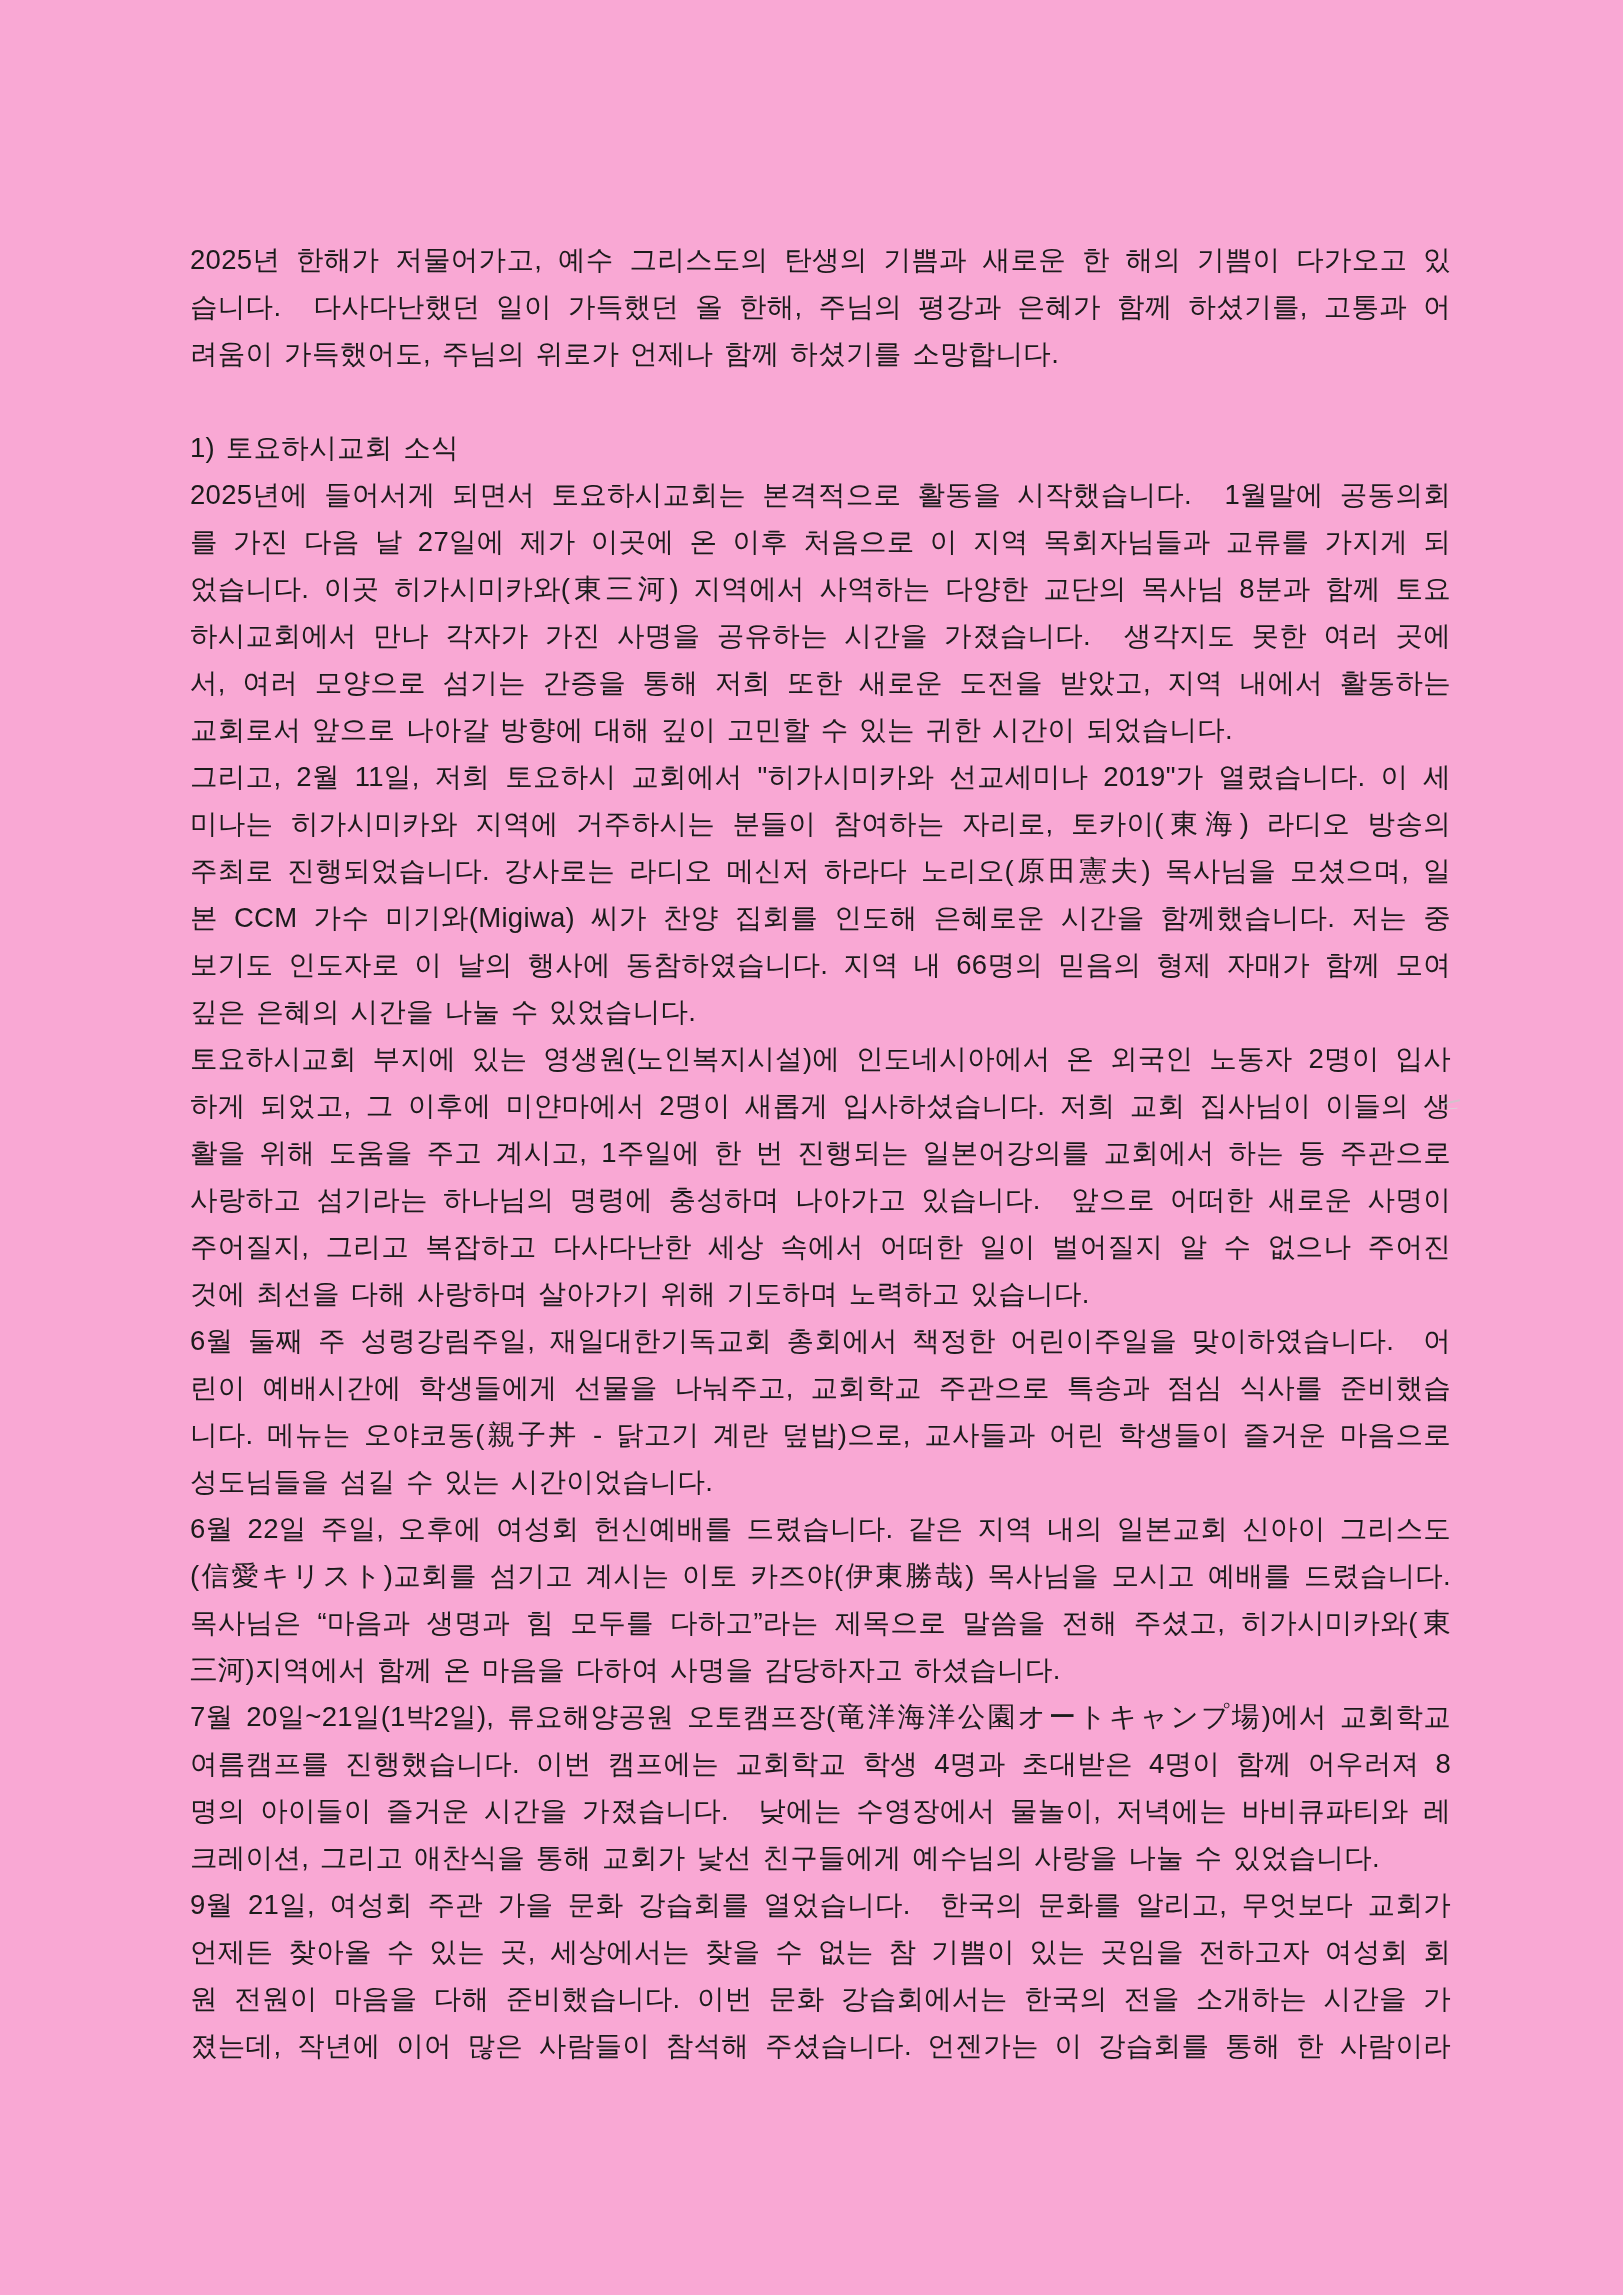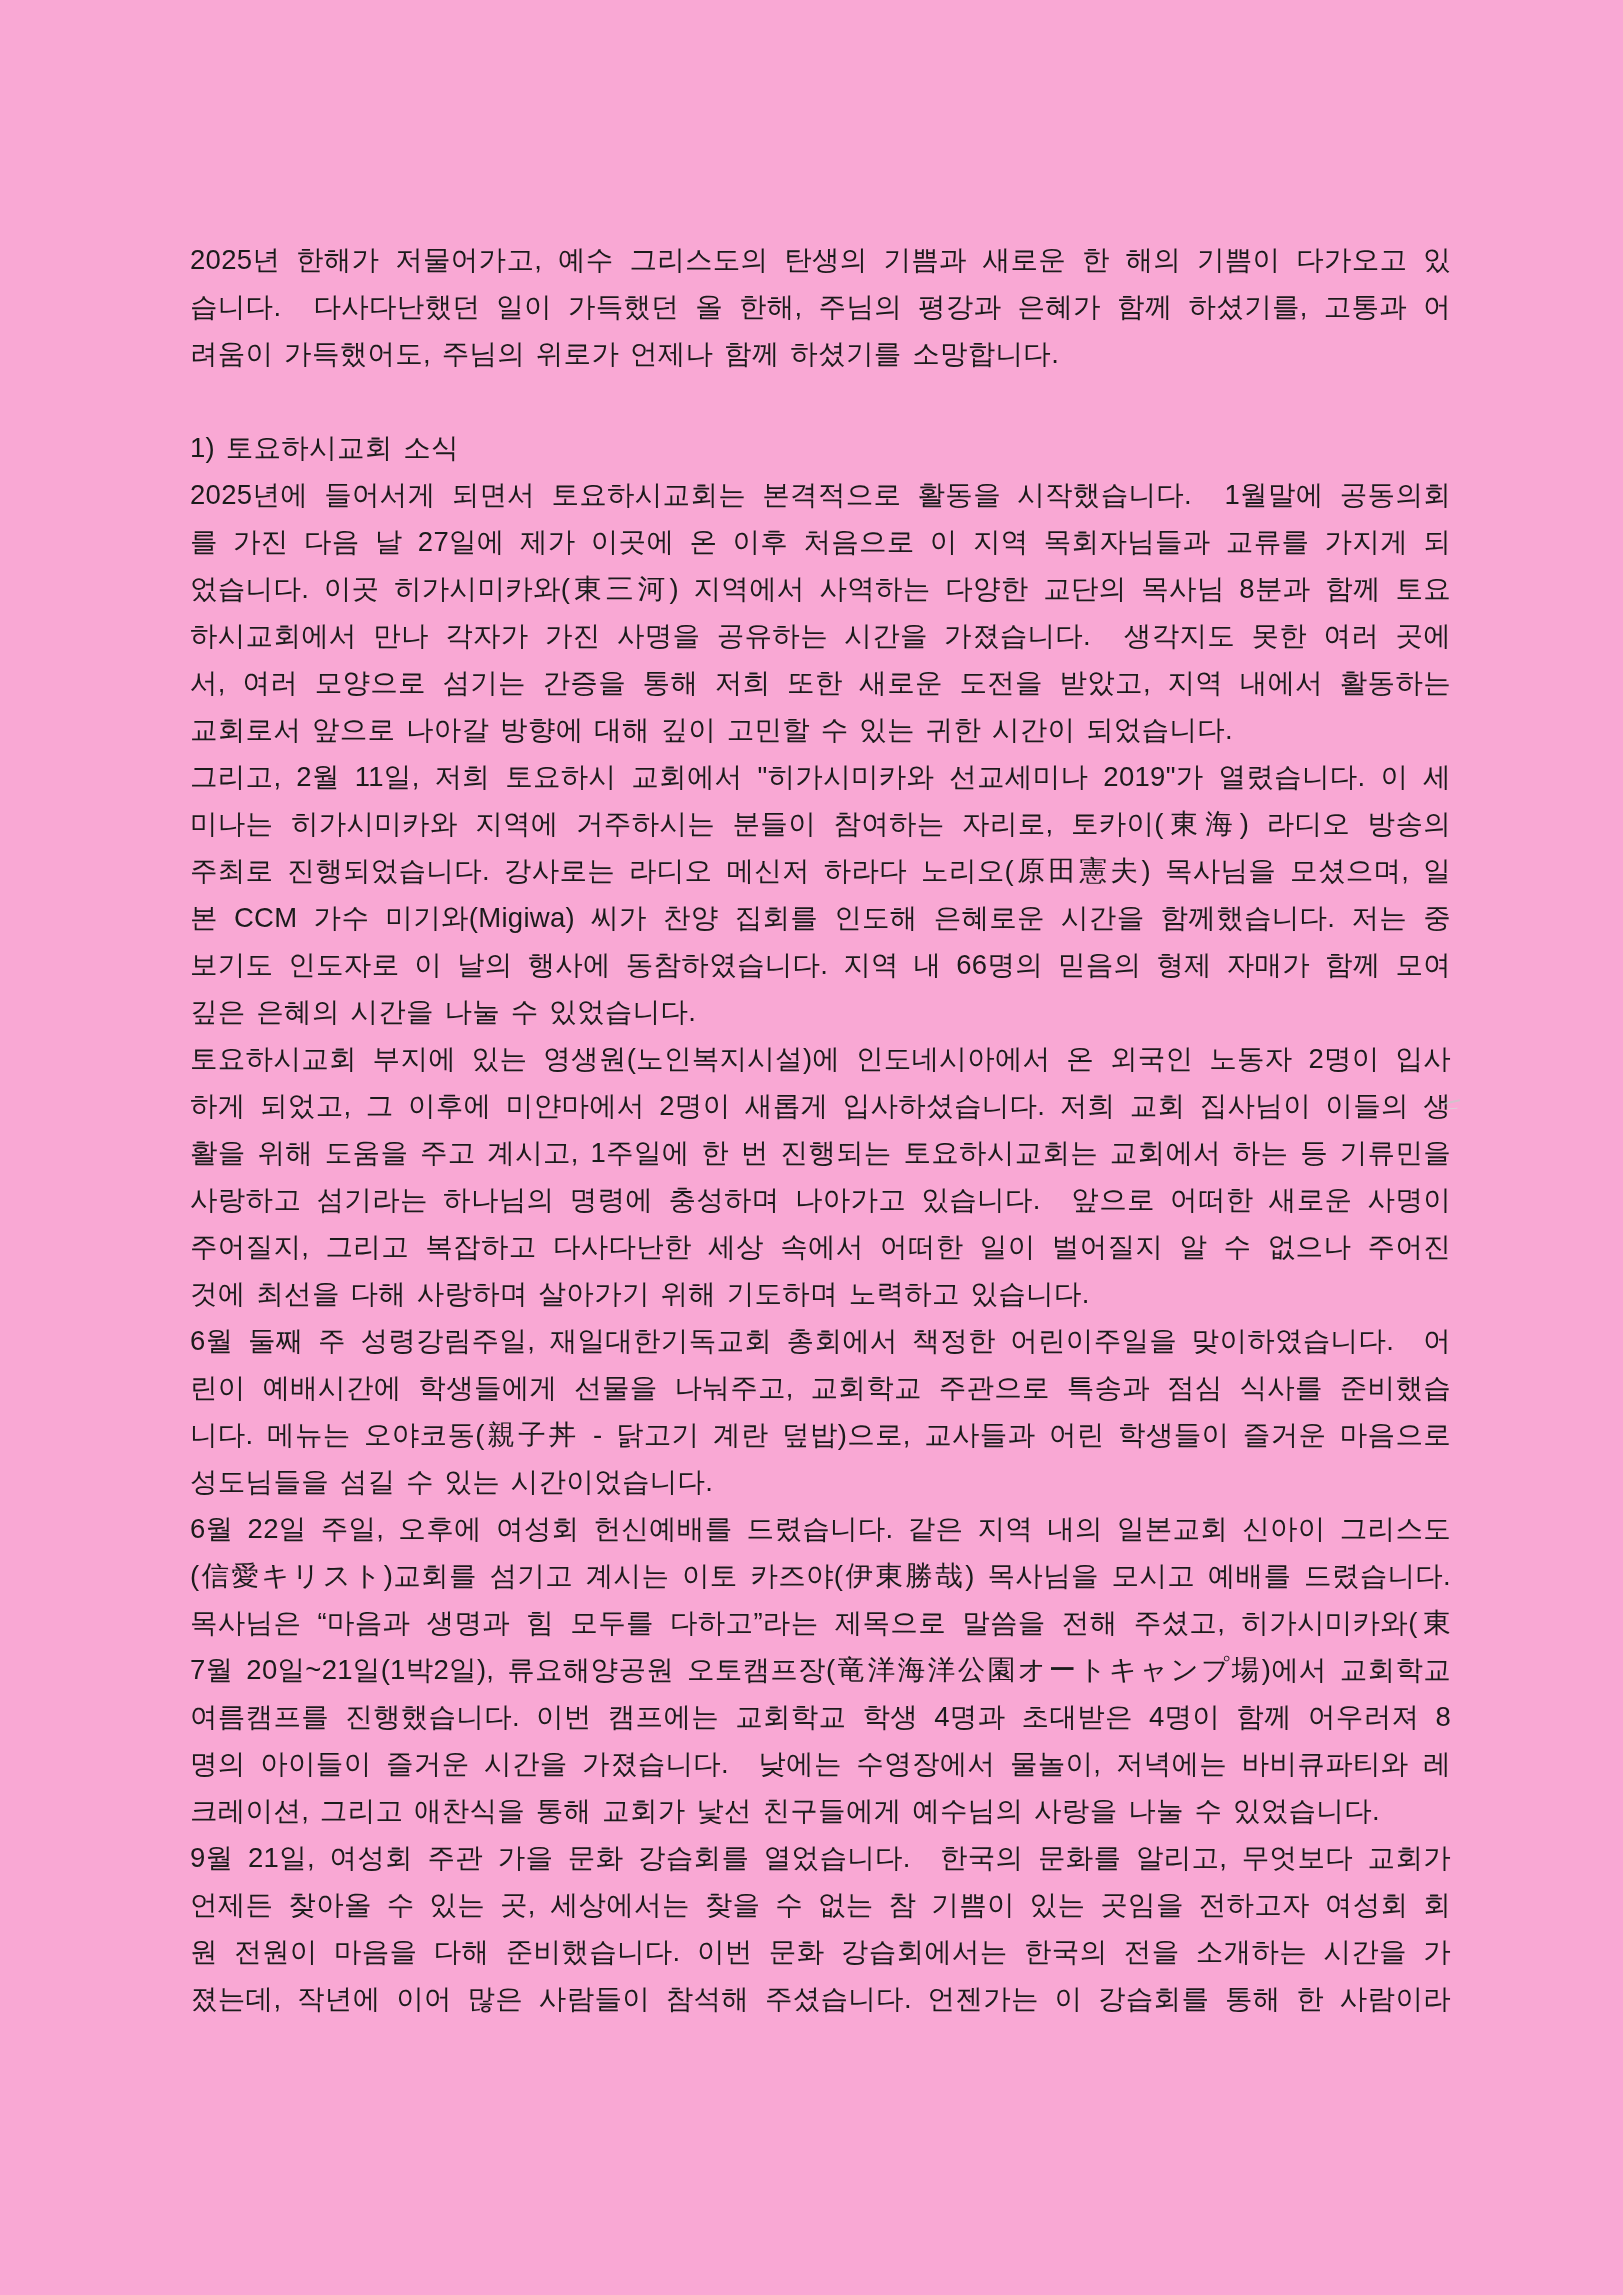--- a/index.html
+++ b/index.html
@@ -88,35 +88,36 @@
         <div class="line just">그리고, 2월 11일, 저희 토요하시 교회에서 "히가시미카와 선교세미나 2019"가 열렸습니다. 이 세</div>
         <div class="line just">미나는 히가시미카와 지역에 거주하시는 분들이 참여하는 자리로, 토카이(<strong>東海</strong>) 라디오 방송의</div>
         <div class="line just">주최로 진행되었습니다. 강사로는 라디오 메신저 하라다 노리오(<strong>原田憲夫</strong>) 목사님을 모셨으며, 일</div>
         <div class="line just">본 CCM 가수 미기와(Migiwa) 씨가 찬양 집회를 인도해 은혜로운 시간을 함께했습니다. 저는 중</div>
         <div class="line just">보기도 인도자로 이 날의 행사에 동참하였습니다. 지역 내 66명의 믿음의 형제 자매가 함께 모여</div>
         <div class="line plain">깊은 은혜의 시간을 나눌 수 있었습니다.</div>
       </div>
       <div>
         <div class="line just">토요하시교회 부지에 있는 영생원(노인복지시설)에 인도네시아에서 온 외국인 노동자 2명이 입사</div>
         <div class="line just">하게 되었고, 그 이후에 미얀마에서 2명이 새롭게 입사하셨습니다. 저희 교회 집사님이 이들의 생</div>
-        <div class="line just">활을 위해 도움을 주고 계시고, 1주일에 한 번 진행되는 토요하시교회는 교회에서 하는 등 기류민을</div>
+        <div class="line just">활을 위해 도움을 주고 계시고, 1주일에 한 번 진행되는 일본어강의를 교회에서 하는 등 주관으로</div>
         <div class="line just">사랑하고 섬기라는 하나님의 명령에 충성하며 나아가고 있습니다.&nbsp; 앞으로 어떠한 새로운 사명이</div>
         <div class="line just">주어질지, 그리고 복잡하고 다사다난한 세상 속에서 어떠한 일이 벌어질지 알 수 없으나 주어진</div>
         <div class="line plain">것에 최선을 다해 사랑하며 살아가기 위해 기도하며 노력하고 있습니다.</div>
       </div>
       <div>
         <div class="line just">6월 둘째 주 성령강림주일, 재일대한기독교회 총회에서 책정한 어린이주일을 맞이하였습니다.&nbsp; 어</div>
         <div class="line just">린이 예배시간에 학생들에게 선물을 나눠주고, 교회학교 주관으로 특송과 점심 식사를 준비했습</div>
         <div class="line just">니다. 메뉴는 오야코동(親子丼 - 닭고기 계란 덮밥)으로, 교사들과 어린 학생들이 즐거운 마음으로</div>
         <div class="line plain">성도님들을 섬길 수 있는 시간이었습니다.</div>
       </div>
       <div>
         <div class="line just">6월 22일 주일, 오후에 여성회 헌신예배를 드렸습니다. 같은 지역 내의 일본교회 신아이 그리스도</div>
         <div class="line just">(信愛キリスト)교회를 섬기고 계시는 이토 카즈야(<strong>伊東勝哉</strong>) 목사님을 모시고 예배를 드렸습니다.</div>
         <div class="line just">목사님은 “마음과 생명과 힘 모두를 다하고”라는 제목으로 말씀을 전해 주셨고, 히가시미카와(東</div>
+        <div class="line plain">三河)지역에서 함께 온 마음을 다하여 사명을 감당하자고 하셨습니다.</div>
       </div>
       <div>
         <div class="line just">7월 20일~21일(1박2일), 류요해양공원 오토캠프장(竜洋海洋公園オートキャンプ場)에서 교회학교</div>
         <div class="line just">여름캠프를 진행했습니다. 이번 캠프에는 교회학교 학생 4명과 초대받은 4명이 함께 어우러져 8</div>
         <div class="line just">명의 아이들이 즐거운 시간을 가졌습니다.&nbsp; 낮에는 수영장에서 물놀이, 저녁에는 바비큐파티와 레</div>
         <div class="line plain">크레이션, 그리고 애찬식을 통해 교회가 낯선 친구들에게 예수님의 사랑을 나눌 수 있었습니다.</div>
       </div>
       <div>
         <div class="line just">9월 21일, 여성회 주관 가을 문화 강습회를 열었습니다.&nbsp; 한국의 문화를 알리고, 무엇보다 교회가</div>
         <div class="line just">언제든 찾아올 수 있는 곳, 세상에서는 찾을 수 없는 참 기쁨이 있는 곳임을 전하고자 여성회 회</div>

